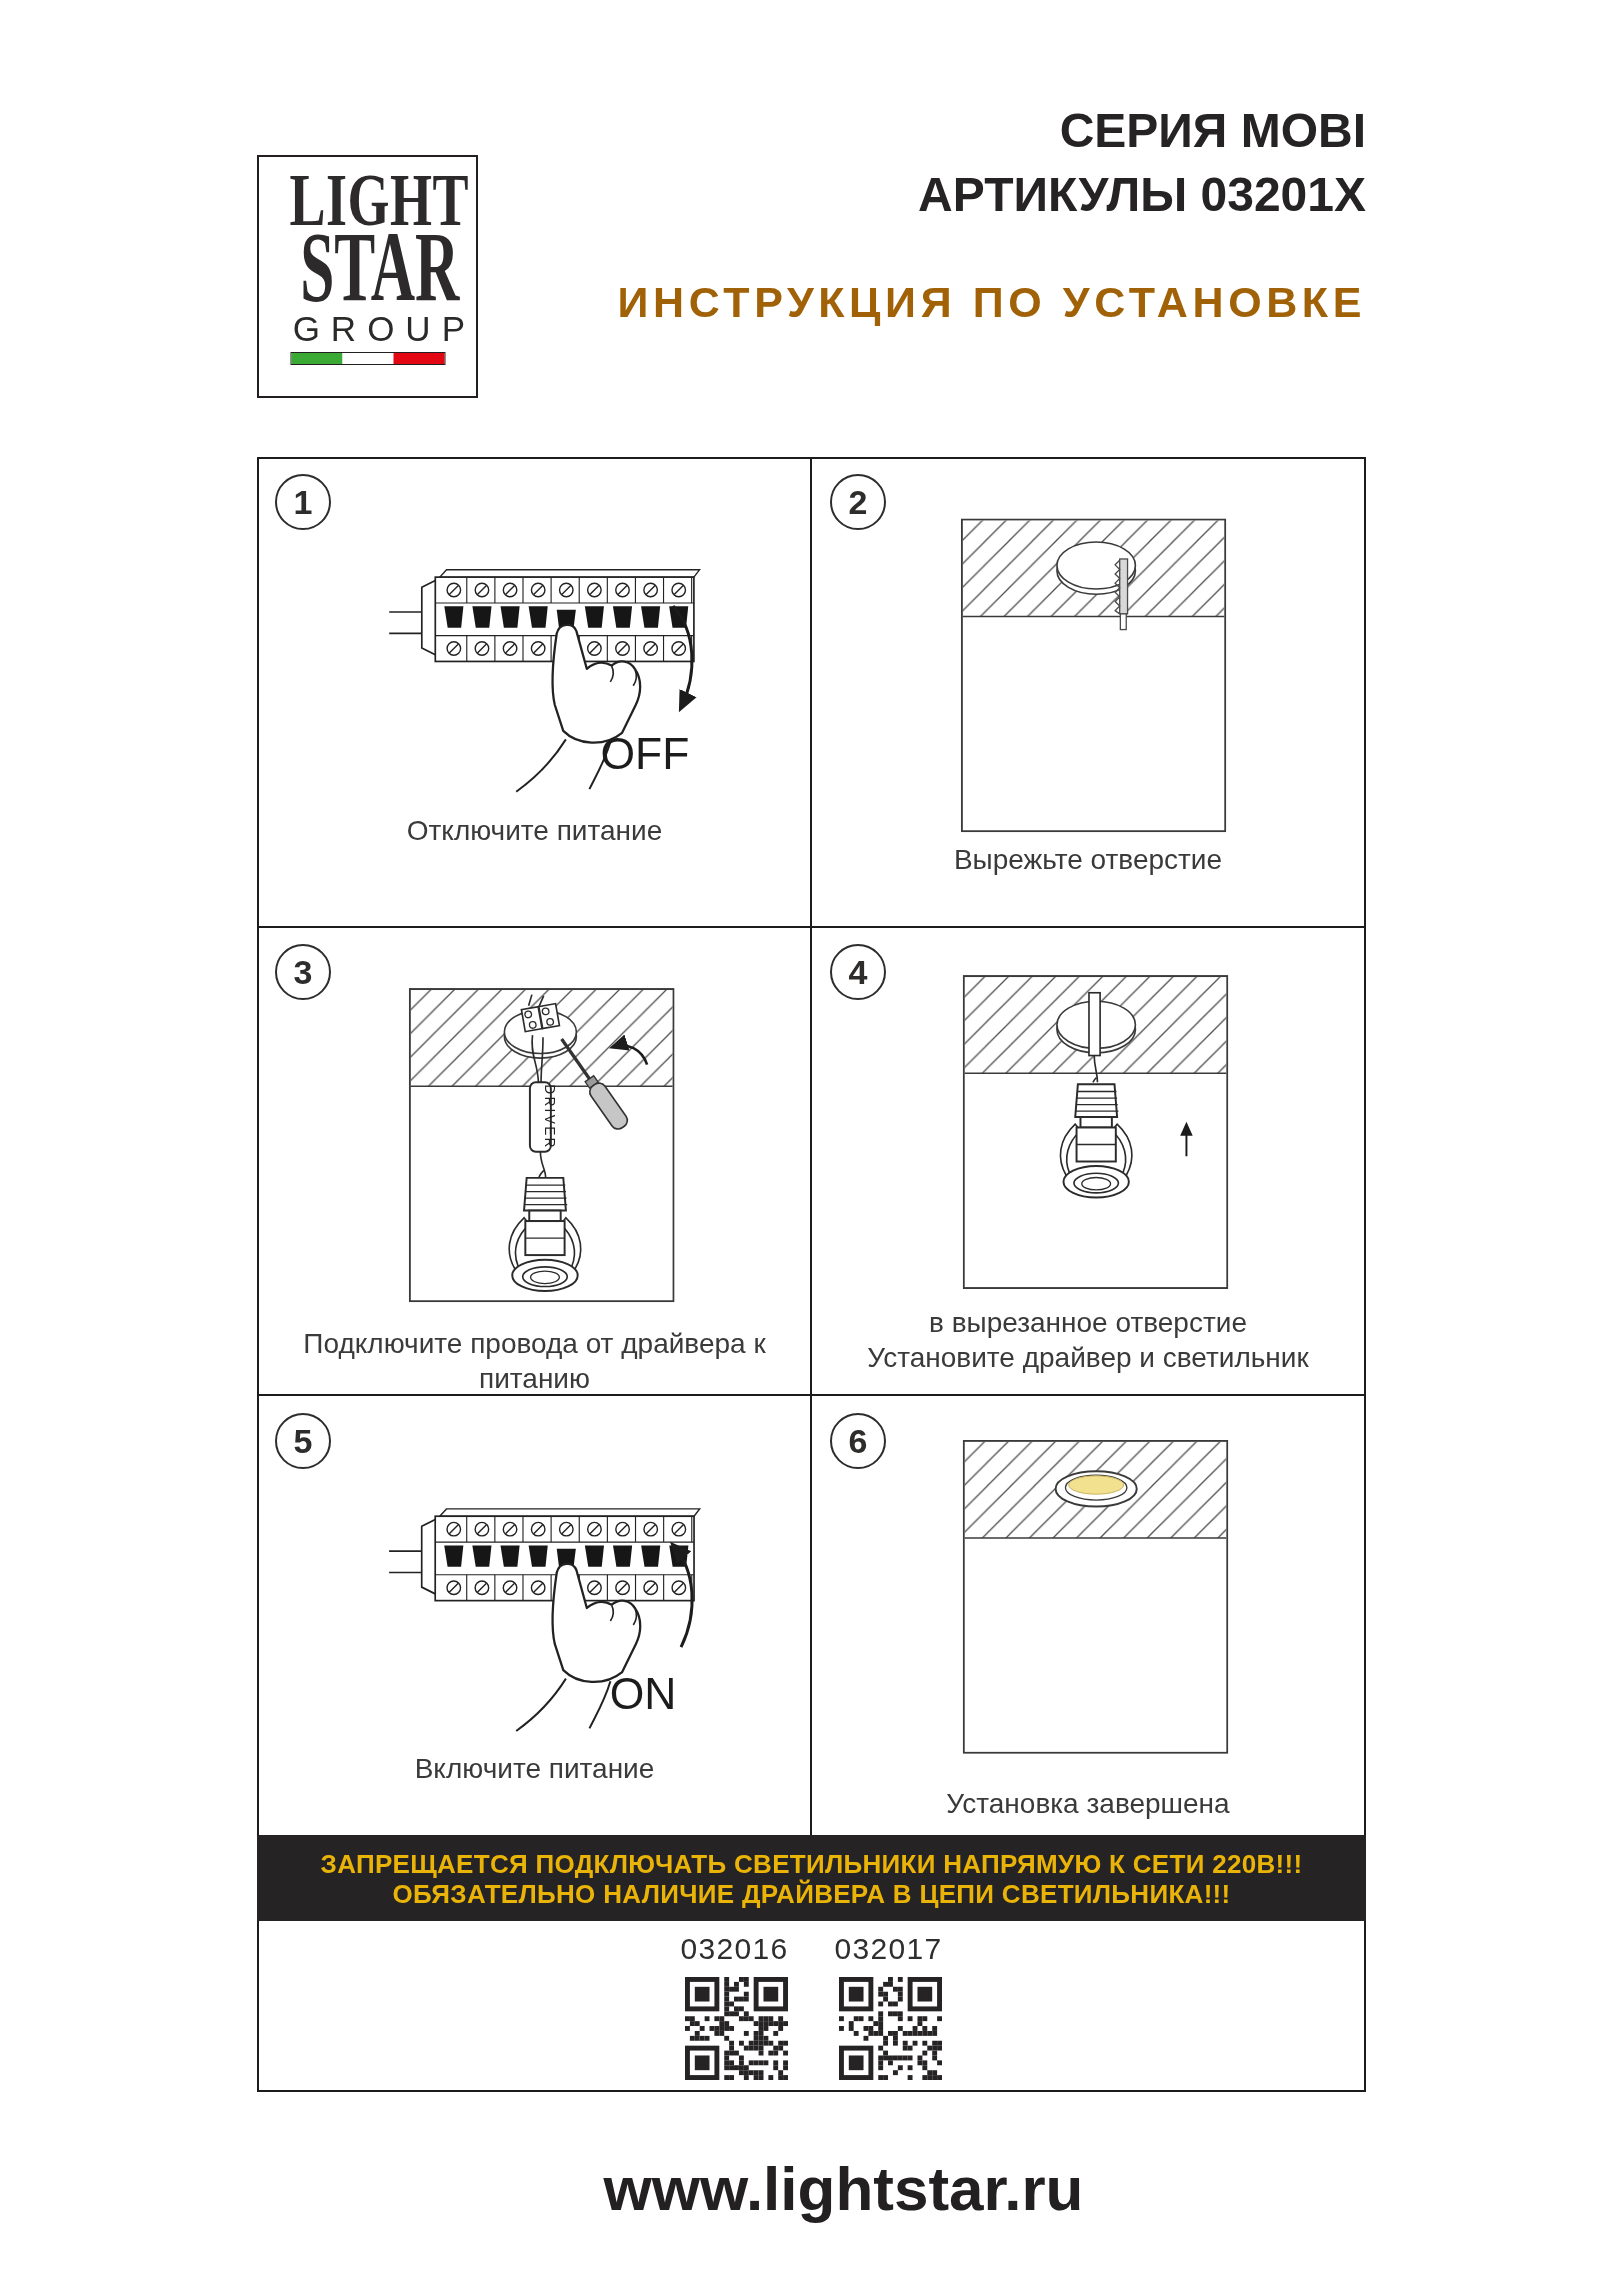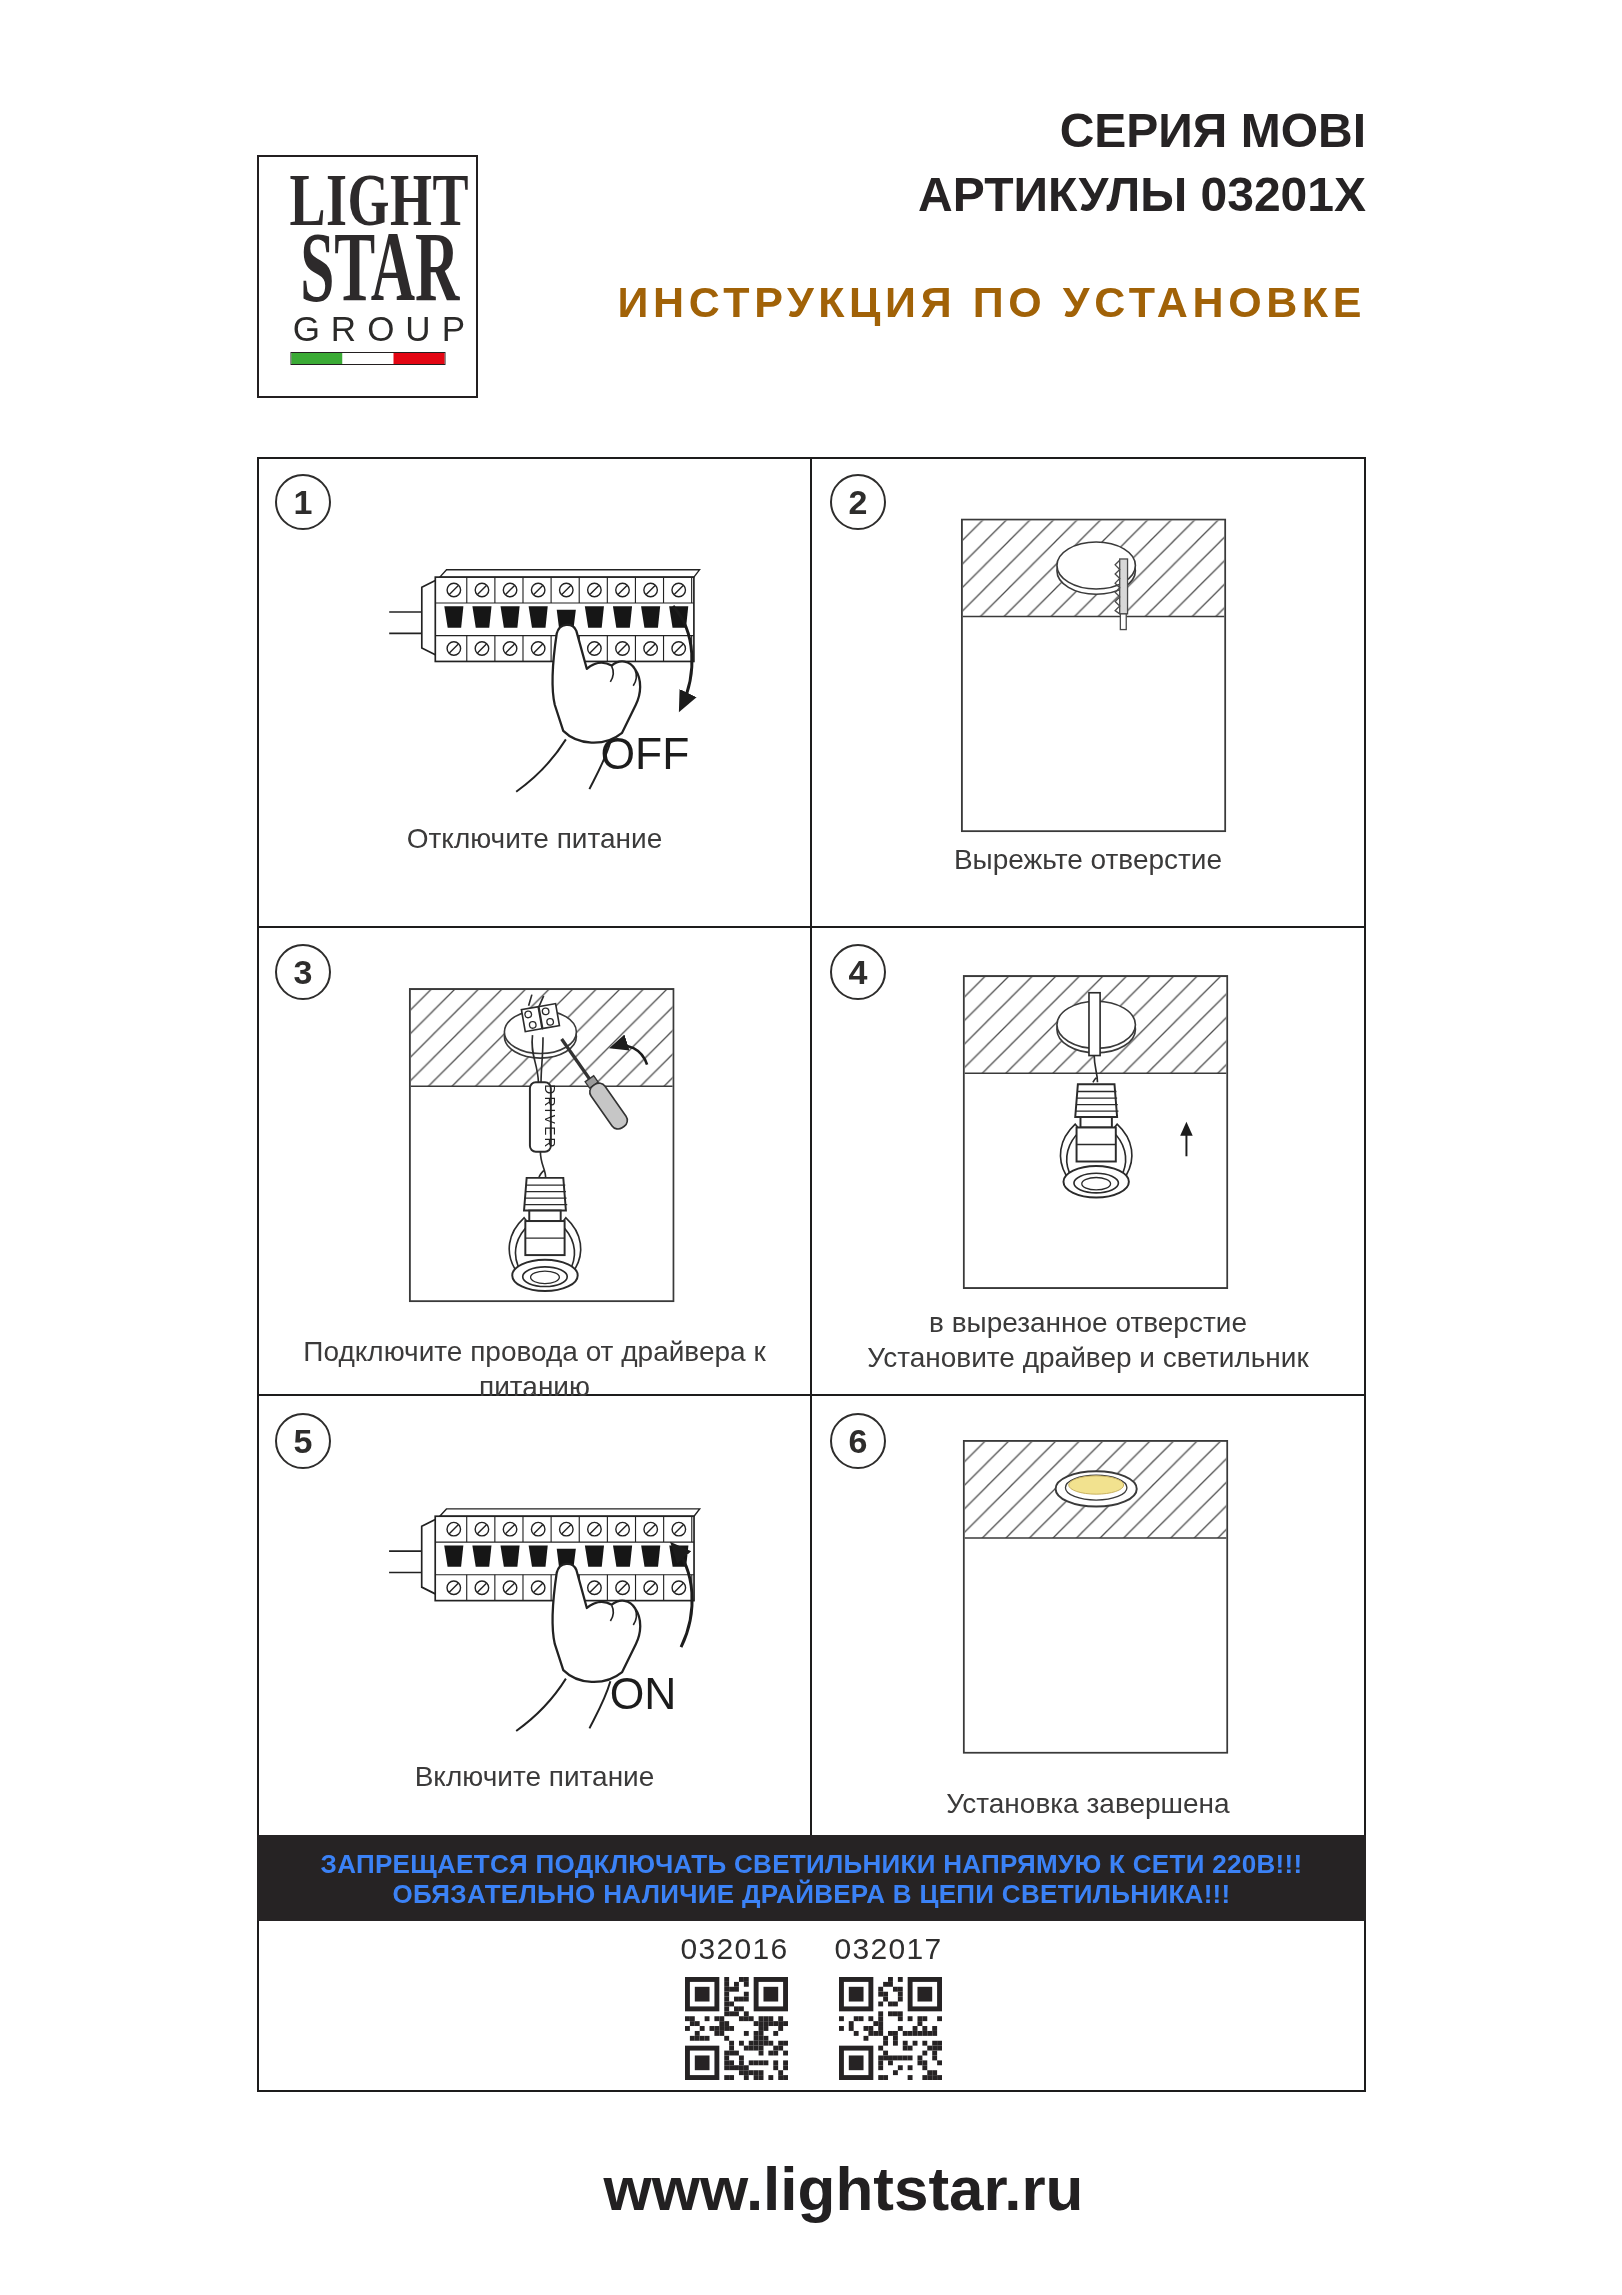--- a/index.html
+++ b/index.html
@@ -30,28 +30,28 @@
   .frame{left:257px;top:457px;width:1109px;height:1635px;border:2px solid #1d1c1c;box-sizing:border-box;background:transparent;}
   .vline{left:810px;top:457px;width:2px;height:1378px;background:#1d1c1c;}
   .hline{left:257px;width:1109px;height:2px;background:#1d1c1c;}
 
   
   .step-circle{width:52px;height:52px;border:2px solid #2e2d2c;border-radius:50%;
     display:flex;align-items:center;justify-content:center;font-size:34px;font-weight:bold;color:#2e2d2c;background:#fff;}
 
   
   .caption{font-size:28px;line-height:35px;color:#3b3a3a;text-align:center;}
-  .col-l{left:257px;width:555px;margin-top:8px;}
+  .col-l{left:257px;width:555px;}
   .col-r{left:811px;width:554px;}
 
   .cell-art{position:absolute;}
   svg text{font-family:"Liberation Sans",sans-serif;}
 
   
-  .banner{left:257px;top:1835px;width:1109px;height:86px;background:#262324;color:#3b82f6;
+  .banner{left:257px;top:1835px;width:1109px;height:86px;background:#262324;color:#eab308;
     text-align:center;box-sizing:border-box;padding-top:14.4px;font-weight:bold;font-size:26px;line-height:30px;letter-spacing:0.3px;}
 
   
   .art-label{top:1932px;width:131px;text-align:center;font-size:30px;color:#2f2e2e;letter-spacing:1.3px;}
   .qr{width:103px;height:103px;top:1977px;}
 
   
   .footer-url{left:50%;top:2153px;transform:translateX(-50%);font-size:62px;font-weight:bold;color:#222021;margin-left:32px;}
 </style>
 </head>

